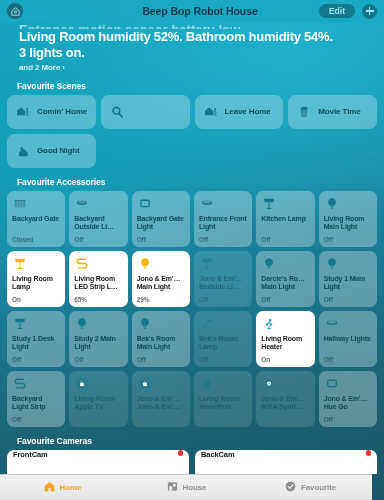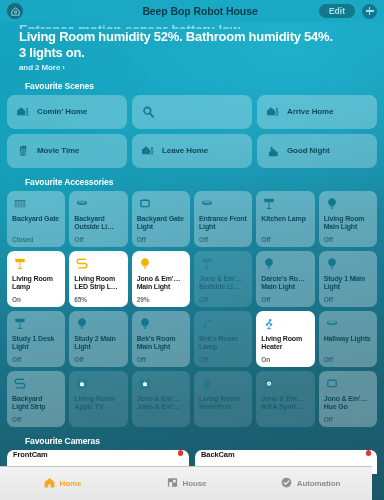--- a/index.html
+++ b/index.html
@@ -104,28 +104,28 @@
     margin-top: 3px;
     letter-spacing: -0.1px;
   }
 
   
   .sec-head {
     font-size: 8.5px;
     font-weight: bold;
     color: #ffffff;
     padding: 0 9px;
-    margin: 9px 0 4px 16px;
+    margin: 9px 0 4px 8px;
     letter-spacing: -0.1px;
   }
 
   
   .scenes {
     display: grid;
-    grid-template-columns: repeat(3, 1fr);
+    grid-template-columns: repeat(4, 1fr);
     gap: 5px;
     padding: 0 7px;
   }
   .scene {
     background: rgba(255,255,255,0.27);
     border-radius: 8px;
     height: 34px;
     display: flex;
     align-items: center;
     gap: 6px;
@@ -219,21 +219,21 @@
     background: linear-gradient(100deg,#3b3b3b 0%,#585858 28%,#8f8f8f 44%,#5a5a5a 58%,#9a9a9a 75%,#707070 100%);
   }
   .cam-feed.back {
     background: linear-gradient(95deg,#2f3a3f 0%,#4e5a5e 22%,#b9bdb6 48%,#6e7672 62%,#c9c7b4 82%,#8d8a78 100%);
   }
 
   
   .tabbar {
     position: absolute;
     left: 0; right: 12px; bottom: 0;
-    height: 34px;
+    height: 26px;
     background: linear-gradient(180deg, #f2f2f2 0%, #e6e6e6 100%);
     border-top: 0.5px solid #c4c4c4;
     display: flex;
     z-index: 50;
   }
   .tab {
     flex: 1;
     display: flex;
     align-items: center;
     justify-content: center;
@@ -288,37 +288,29 @@
             <circle cx="11" cy="10" r="5" fill="none" stroke="#14788d" stroke-width="2.4"></circle>
             <path d="M14.6 13.6 L20 19.6" stroke="#14788d" stroke-width="2.6" stroke-linecap="round"></path>
           </svg></span>
       </div>
       <div class="scene">
         <span class="scene-ico"><svg class="i" width="16" height="16" viewBox="0 0 24 24">
             <path d="M3 10 L9 5 L15 10 V17 H3 Z" fill="#14788d"></path>
             <circle cx="18" cy="7.5" r="1.6" fill="#14788d"></circle>
             <path d="M18 9.5 v5 M18 11 l-2.2 1.4 M18 11 l2.2 1.4 M18 14.5 l-1.8 3 M18 14.5 l1.8 3" stroke="#14788d" stroke-width="1.2" fill="none" stroke-linecap="round"></path>
           </svg></span>
-        <span class="scene-label">Arrive Home</span>
+        <span class="scene-label">Leave Home</span>
       </div>
       <div class="scene">
         <span class="scene-ico"><svg class="i" width="16" height="16" viewBox="0 0 24 24">
             <path d="M7 8 h10 l-1.4 11 h-7.2 Z" fill="#14788d"></path>
             <path d="M9.6 9 v9 M12 9 v9 M14.4 9 v9" stroke="rgba(255,255,255,0.45)" stroke-width="0.9"></path>
             <path d="M7.2 8 c-.6-2.4 1.4-3.4 2.6-2.6 .4-2 3.2-2.2 4 -.4 1.2-1.4 3.6-.6 3.4 1.6 1.4 .2 1.6 1.4 1.4 1.4z" fill="#14788d"></path>
           </svg></span>
         <span class="scene-label">Movie Time</span>
-      </div>
-      <div class="scene">
-        <span class="scene-ico"><svg class="i" width="16" height="16" viewBox="0 0 24 24">
-            <path d="M3 10 L9 5 L15 10 V17 H3 Z" fill="#14788d"></path>
-            <circle cx="18" cy="7.5" r="1.6" fill="#14788d"></circle>
-            <path d="M18 9.5 v5 M18 11 l-2.2 1.4 M18 11 l2.2 1.4 M18 14.5 l-1.8 3 M18 14.5 l1.8 3" stroke="#14788d" stroke-width="1.2" fill="none" stroke-linecap="round"></path>
-          </svg></span>
-        <span class="scene-label">Leave Home</span>
       </div>
       <div class="scene">
         <span class="scene-ico"><svg class="i" width="16" height="16" viewBox="0 0 24 24">
             <path d="M6 14 L12.5 9 L19 14 V20 H6 Z" fill="#14788d"></path>
             <path d="M11 5.5 a3.2 3.2 0 1 0 3.4 3.9 A3.6 3.6 0 0 1 11 5.5z" fill="#14788d"></path>
           </svg></span>
         <span class="scene-label">Good Night</span>
       </div>
     </div>
 
@@ -614,15 +606,15 @@
           <rect x="6" y="11.4" width="5.4" height="8.6" fill="#fff" opacity="0.85"></rect>
           <rect x="13" y="7" width="5" height="5" fill="#fff" opacity="0.85"></rect>
         </svg></span>
       <span class="tab-label">House</span>
     </div>
     <div class="tab">
       <span><svg class="i" width="13" height="13" viewBox="0 0 24 24">
           <circle cx="12" cy="12" r="9" fill="#8e8e93"></circle>
           <path d="M7.6 12.2 l2.9 2.9 L16.6 9" stroke="#fff" stroke-width="2" fill="none" stroke-linecap="round" stroke-linejoin="round"></path>
         </svg></span>
-      <span class="tab-label">Automation</span>
+      <span class="tab-label">Favourite</span>
     </div>
   </div>
 
 </body></html>

